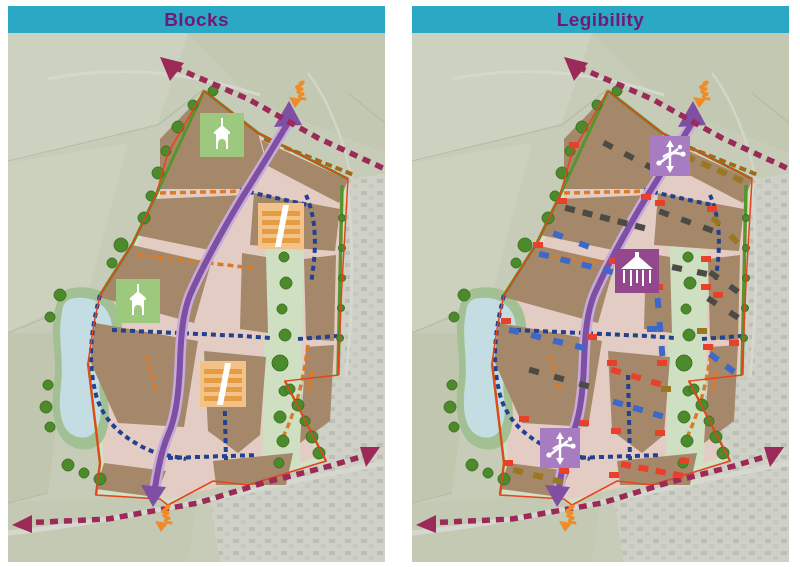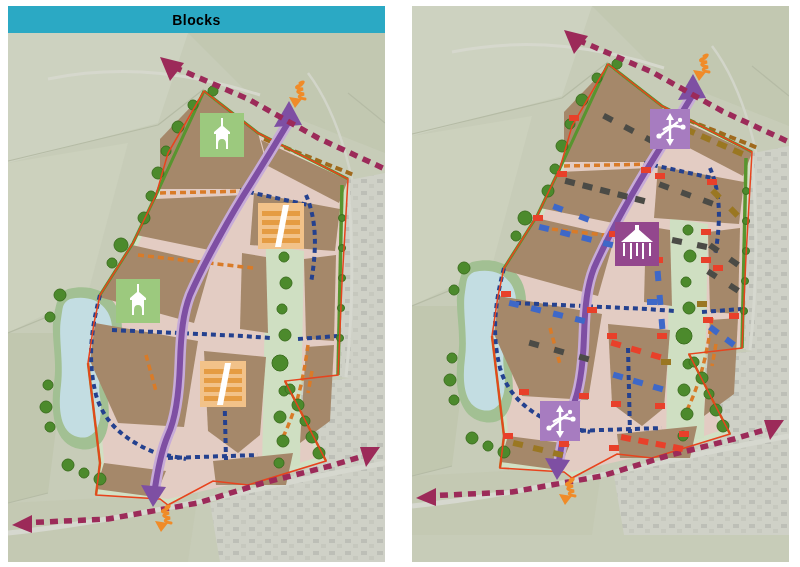--- a/index.html
+++ b/index.html
@@ -2,21 +2,21 @@
 <html><head>
 <meta charset="utf-8">
 <style>
   html,body{margin:0;padding:0;background:#ffffff;}
   .page{position:relative;width:800px;height:567px;background:#ffffff;overflow:hidden;
         font-family:"Liberation Sans",sans-serif;}
   .panel{position:absolute;top:6px;width:377px;height:556px;background:#c7ccb8;}
   .panel.left{left:8px;}
   .panel.right{left:412px;}
   .panel-header{height:27px;display:flex;align-items:center;justify-content:center;
-        color:#000000;font-size:14px;font-weight:bold;letter-spacing:.4px;}
+        color:#701a75;font-size:19px;font-weight:bold;letter-spacing:.4px;}
   .map{display:block;width:377px;height:529px;}
 </style>
 </head>
 <body>
 
 <div class="page">
 
   <svg width="0" height="0" style="position:absolute" aria-hidden="true">
     <defs>
       <pattern id="housing" width="16" height="12" patternUnits="userSpaceOnUse">
@@ -197,20 +197,23 @@
       <g>
         <use href="#church-icon" x="192" y="80"></use>
         <use href="#church-icon" x="108" y="246"></use>
         <use href="#mews-icon" x="250" y="170"></use>
         <use href="#mews-icon" x="192" y="328"></use>
       </g>
     </svg>
   </div>
 
   <div class="panel right">
+    <div class="panel-header" style="background:#2ba9c4">
+      <span>Legibility</span>
+    </div>
     <svg class="map" viewBox="0 0 377 529">
       <use href="#basemap"></use>
       <g id="buildings-left">
           <rect x="191" y="109" width="10" height="6" fill="#4b4b46" transform="rotate(27.64597536373868 196 112)"></rect>
           <rect x="212" y="120" width="10" height="6" fill="#4b4b46" transform="rotate(27.64597536373868 217 123)"></rect>
           <rect x="233" y="131" width="10" height="6" fill="#4b4b46" transform="rotate(27.64597536373868 238 134)"></rect>
           <rect x="257" y="115" width="10" height="6" fill="#9a7722" transform="rotate(23.62937773065682 262 118)"></rect>
           <rect x="273" y="122" width="10" height="6" fill="#9a7722" transform="rotate(23.62937773065682 278 125)"></rect>
           <rect x="289" y="129" width="10" height="6" fill="#9a7722" transform="rotate(23.62937773065682 294 132)"></rect>
           <rect x="305" y="136" width="10" height="6" fill="#9a7722" transform="rotate(23.62937773065682 310 139)"></rect>

